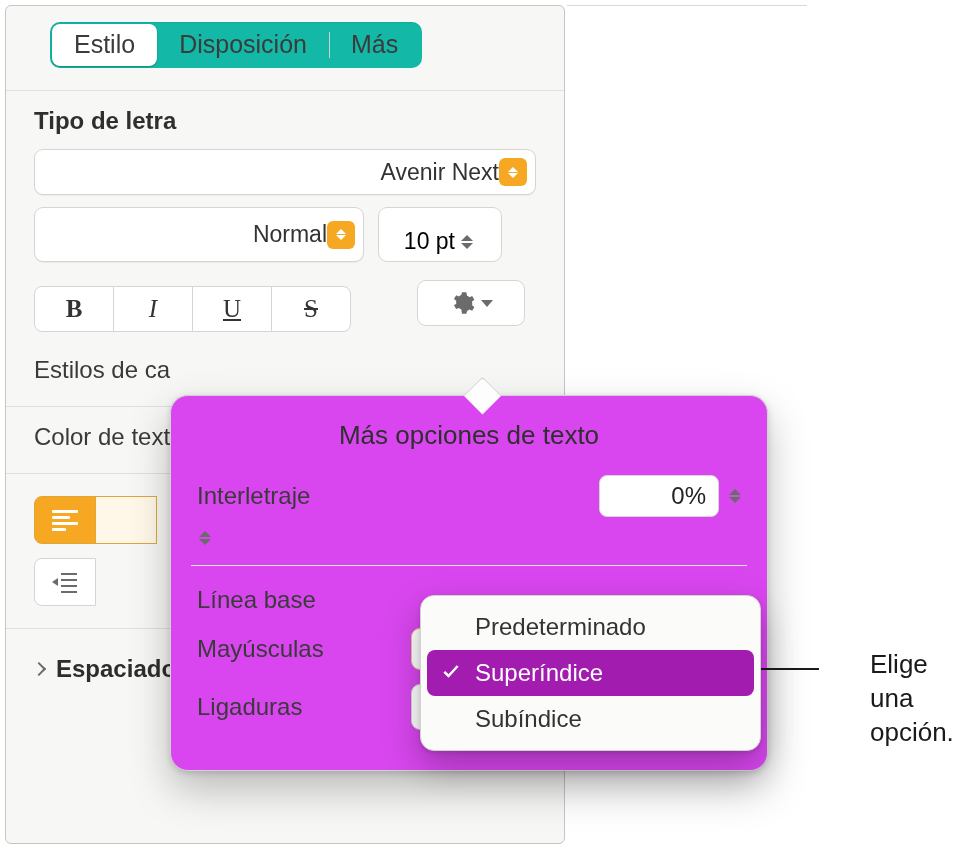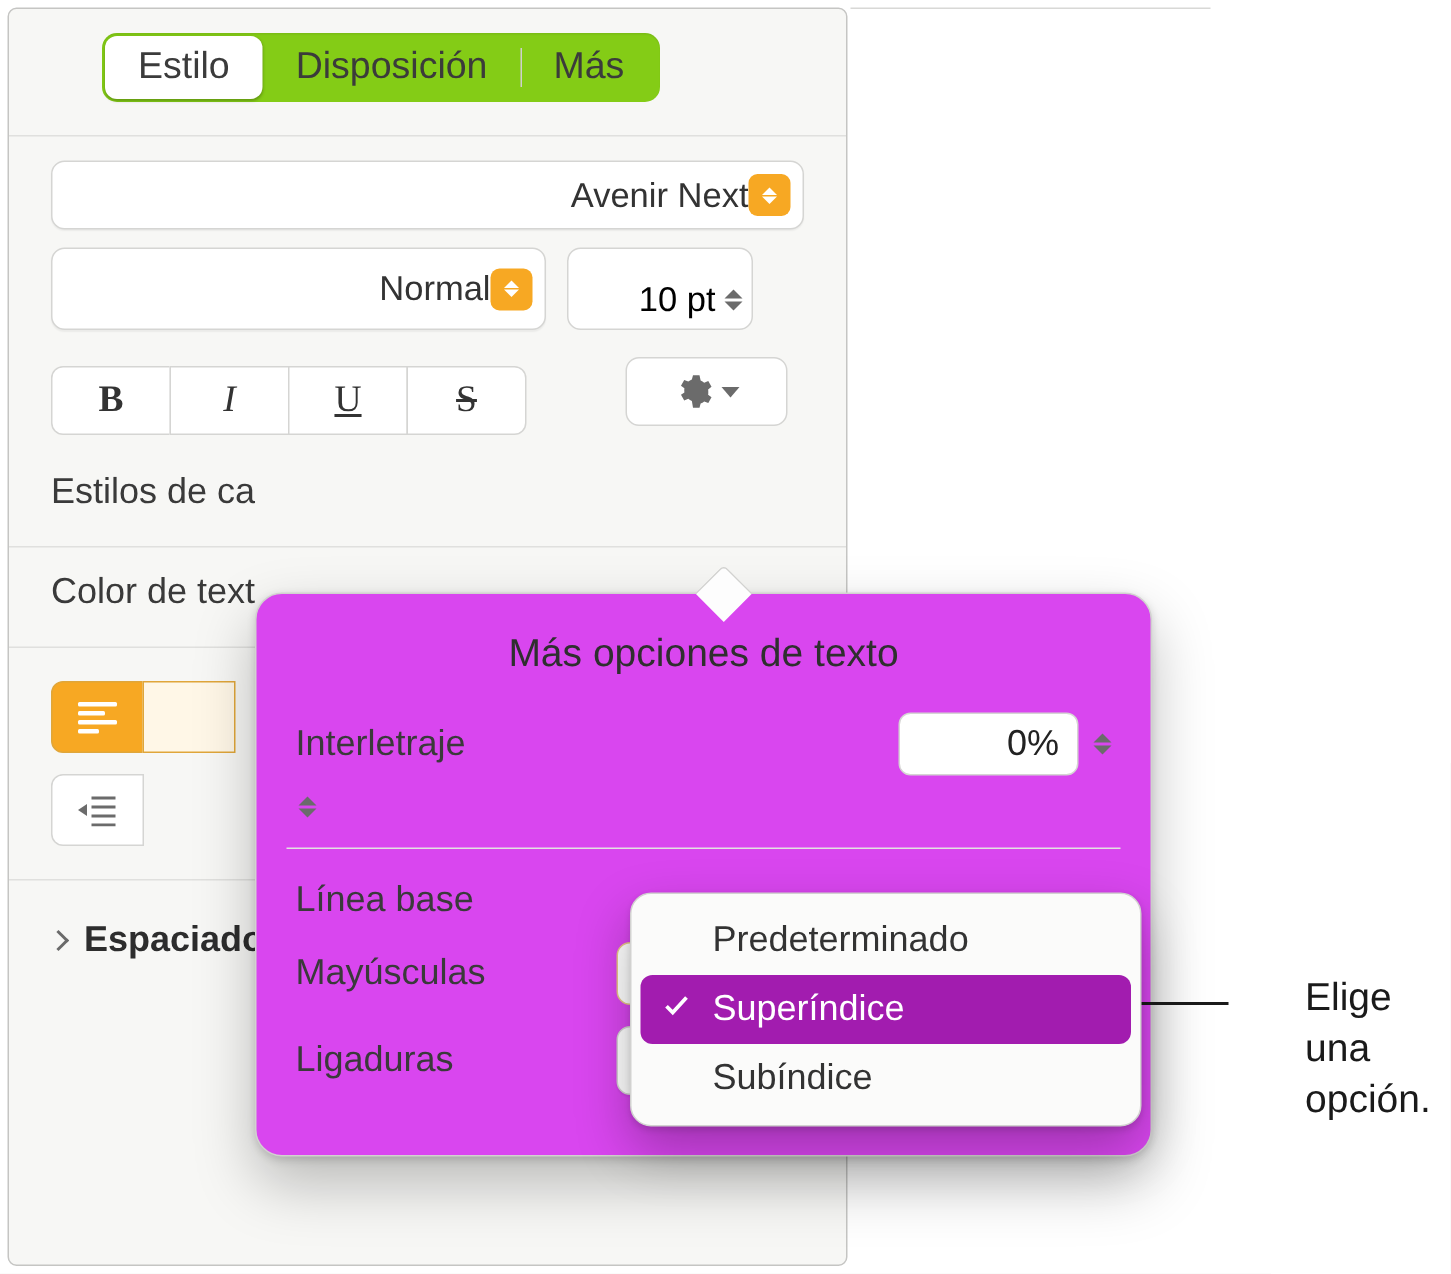--- a/index.html
+++ b/index.html
@@ -20,26 +20,26 @@
     height: 839px;
     background: #f7f7f5;
     border: 1px solid #c5c5c3;
     border-radius: 6px;
     padding: 14px 28px;
     overflow: hidden;
   }
   
   .seg-tabs {
     display: inline-flex;
-    background: #84cc16;
+    background: #14b8a6;
     border-radius: 10px;
     padding: 2px;
     height: 46px;
     margin-top: 2px;
-    margin-left: 34px;
+    margin-left: 16px;
     box-shadow: inset 0 1px 1px rgba(0,0,0,0.08);
     font-size: 25px;
   }
   .seg-tab {
     padding: 6px 22px;
     border-radius: 8px;
     color: #3b3b3b;
     cursor: default;
     position: relative;
   }
@@ -95,21 +95,20 @@
   .caret-down { border-top:5px solid #fff; }
   .row { display:flex; gap:14px; margin-top:12px; }
   .font-style-popup { flex:1; max-width: 330px; }
   .size-field {
     display:flex; align-items:center; gap:4px;
     background:#fff;
     border:1px solid #d5d5d3;
     border-radius:9px;
     padding:20px 6px 6px 6px;
     width: 124px;
-    justify-content: flex-end;
   }
   .size-field input {
     border:none; outline:none;
     width: 70px;
     font-size:23px;
     text-align:right;
     background:transparent;
   }
   .stepper {
     display:flex;flex-direction:column; gap:2px;
@@ -314,20 +313,21 @@
 <div class="sidebar">
 
   <div class="seg-tabs">
     <div class="seg-tab active">Estilo</div>
     <div class="seg-tab divider">Disposición</div>
     <div class="seg-tab">Más</div>
   </div>
 
   <hr class="section-divider">
 
+  <div class="section-title">Tipo de letra</div>
 
   <div class="popup" style="width:100%;">
     <span>Avenir Next</span>
     <span class="popup-caret">
       <span class="caret-up"></span>
         <span class="caret-down"></span>
     </span>
   </div>
 
   <div class="row">

